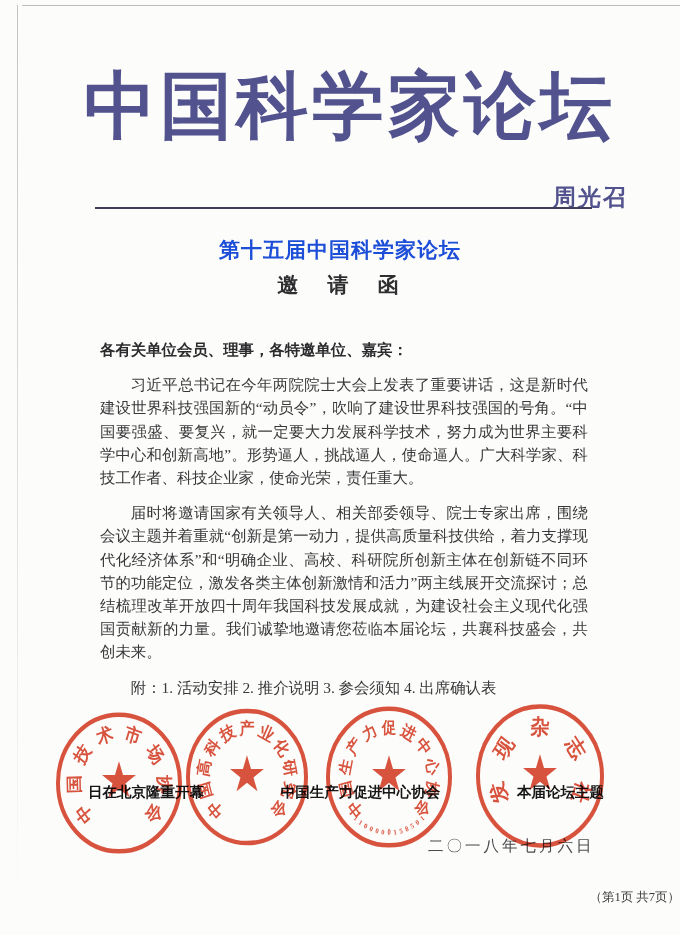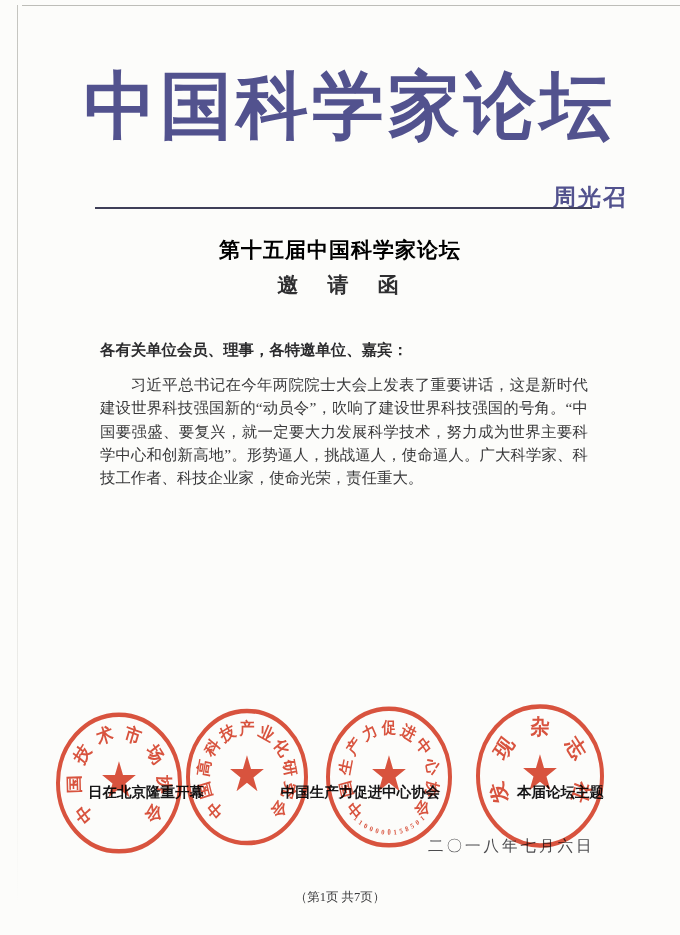--- a/index.html
+++ b/index.html
@@ -12,36 +12,36 @@
   
   .masthead{position:absolute;top:64px;left:70px;right:50px;text-align:center;
     font-size:72px;line-height:1.2;font-weight:bold;color:#52528E;
     letter-spacing:4px;transform:scaleY(1.02);}
   .masthead-sig{position:absolute;top:166px;right:52px;font-size:23px;font-weight:bold;
     color:#52528E;letter-spacing:2px;margin-top:16px;}
   .masthead-rule{position:absolute;top:207px;left:95px;width:497px;height:2px;background:#3F3F58;}
 
   
   .doc-title{position:absolute;top:236px;left:0;right:0;text-align:center;
-    font-size:21px;font-weight:600;color:#000000;letter-spacing:1px;}
+    font-size:21px;font-weight:600;color:#1d4ed8;letter-spacing:1px;}
   .doc-subtitle{position:absolute;top:271px;left:0;right:4px;text-align:center;
     font-size:21px;font-weight:700;color:#2f2f31;letter-spacing:12px;text-indent:12px;}
 
   
   .letter-body{position:absolute;top:326px;left:88px;width:512px;font-size:15.4px;
     line-height:23.2px;color:#38383a;text-align:justify;}
   .letter-body p{margin:12px;text-indent:2em;}
   .letter-body .salutation{font-weight:bold;text-indent:0;color:#2b2b2d;}
 
   
   .org-row{position:absolute;top:783px;left:88px;width:516px;display:flex;
     justify-content:space-between;font-size:14.5px;font-weight:600;color:#161617;z-index:4;}
   .date-line{position:absolute;top:836px;left:428px;font-size:15.5px;color:#4b4b4e;
     letter-spacing:3px;z-index:4;}
-  .page-footer{position:absolute;top:889px;left:0;right:0;text-align:center;
+  .page-footer{position:absolute;top:889px;left:0;right:0;text-align:right;
     font-size:12.5px;color:#39393b;}
 
   
   .seal{position:absolute;border:4px solid #D8452E;border-radius:50%;
     mix-blend-mode:multiply;opacity:.92;z-index:5;transform:scaleY(1.12);}
   .seal-star{position:absolute;left:50%;top:50%;transform:translate(-50%,-54%);
     font-size:44px;color:#D8452E;line-height:1;}
   .seal-char{position:absolute;left:50%;top:50%;color:#D8452E;font-weight:bold;
     line-height:1;font-family:"Liberation Serif","DejaVu Serif",serif;}
   .seal-digit{position:absolute;left:50%;top:50%;color:#D8452E;font-weight:bold;
@@ -61,20 +61,22 @@
   <div class="masthead">中国科学家论坛</div>
   <div class="masthead-sig">周光召</div>
   <div class="masthead-rule"></div>
 
   <div class="doc-title">第十五届中国科学家论坛</div>
   <div class="doc-subtitle">邀 请 函</div>
 
   <div class="letter-body">
     <p class="salutation">各有关单位会员、理事，各特邀单位、嘉宾：</p>
     <p>习近平总书记在今年两院院士大会上发表了重要讲话，这是新时代建设世界科技强国新的“动员令”，吹响了建设世界科技强国的号角。“中国要强盛、要复兴，就一定要大力发展科学技术，努力成为世界主要科学中心和创新高地”。形势逼人，挑战逼人，使命逼人。广大科学家、科技工作者、科技企业家，使命光荣，责任重大。</p>
+    <p>届时将邀请国家有关领导人、相关部委领导、院士专家出席，围绕会议主题并着重就“创新是第一动力，提供高质量科技供给，着力支撑现代化经济体系”和“明确企业、高校、科研院所创新主体在创新链不同环节的功能定位，激发各类主体创新激情和活力”两主线展开交流探讨；总结梳理改革开放四十周年我国科技发展成就，为建设社会主义现代化强国贡献新的力量。我们诚挚地邀请您莅临本届论坛，共襄科技盛会，共创未来。</p>
+    <p>附：1. 活动安排 2. 推介说明 3. 参会须知 4. 出席确认表</p>
   </div>
 
   <div class="org-row">
     <span>日在北京隆重开幕</span>
     <span>中国生产力促进中心协会</span>
     <span>本届论坛主题</span>
   </div>
 
   <div class="date-line">二〇一八年七月六日</div>
 

